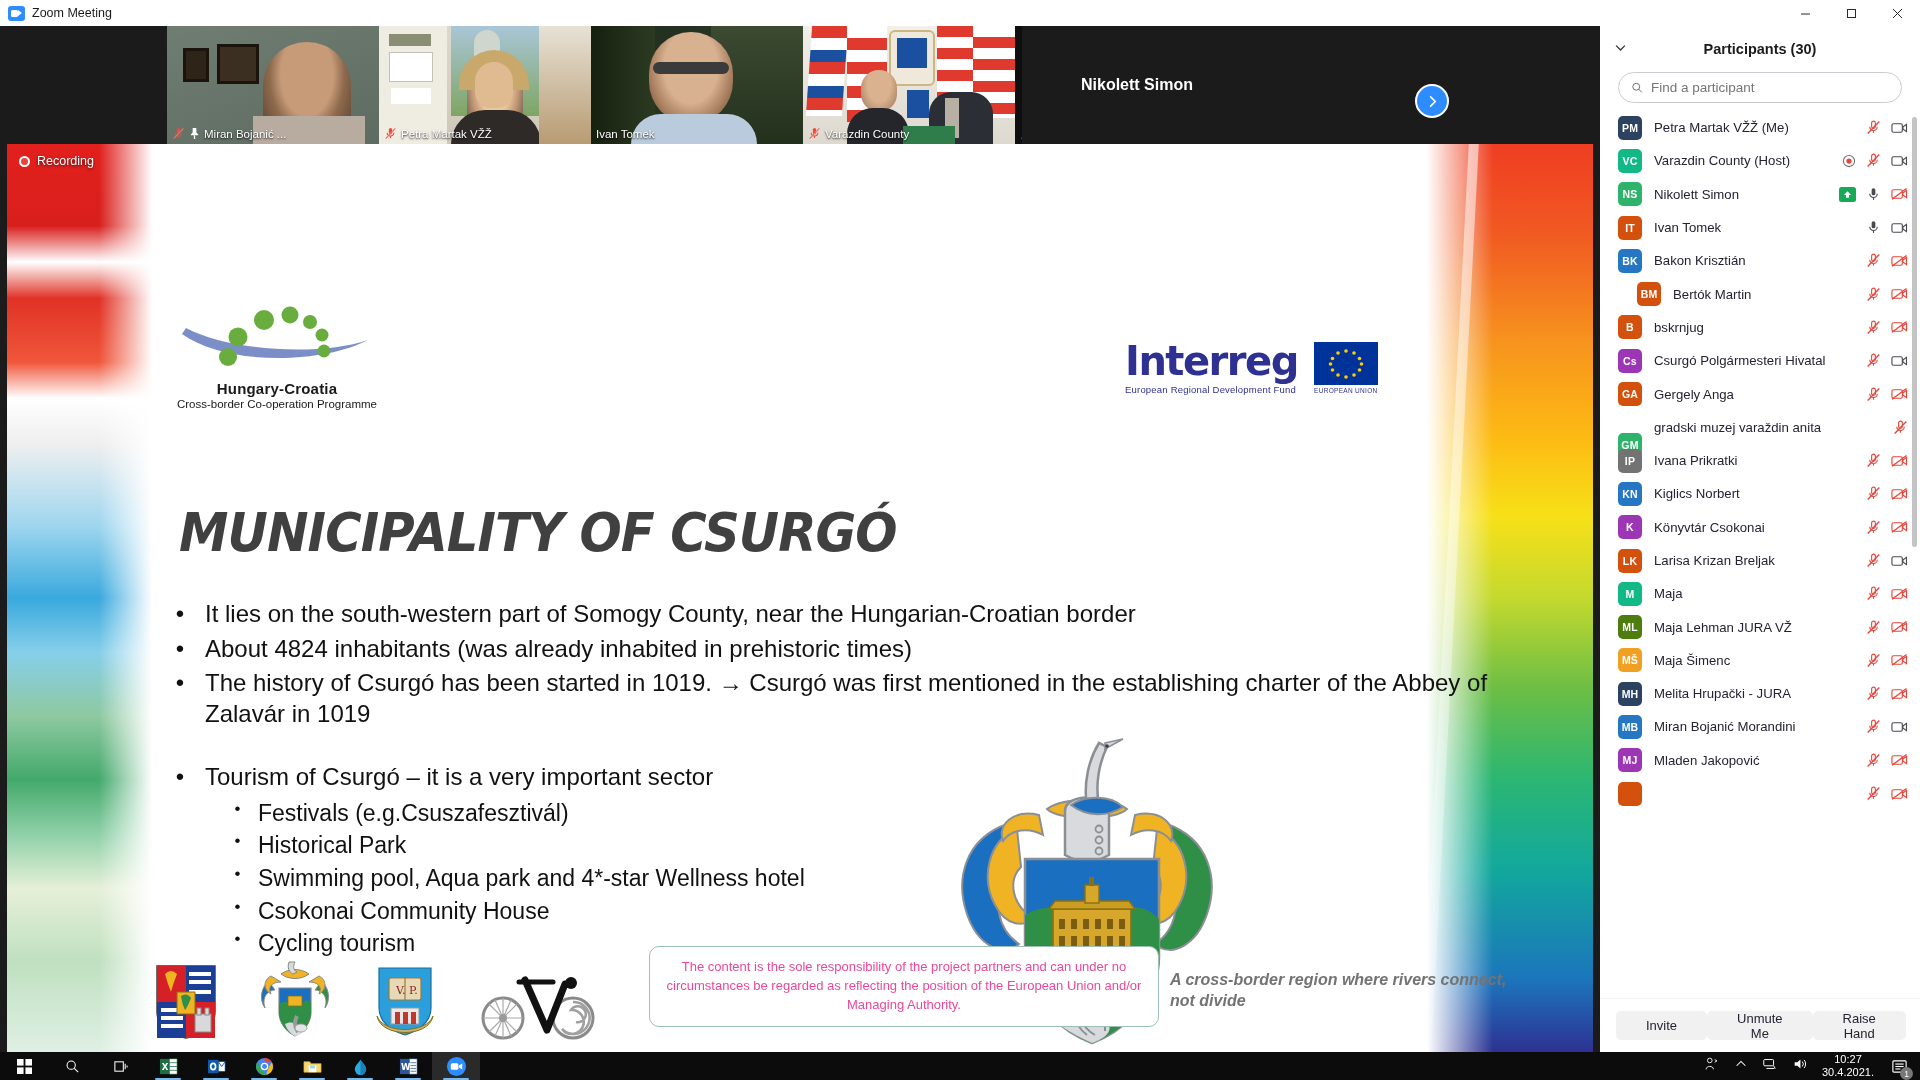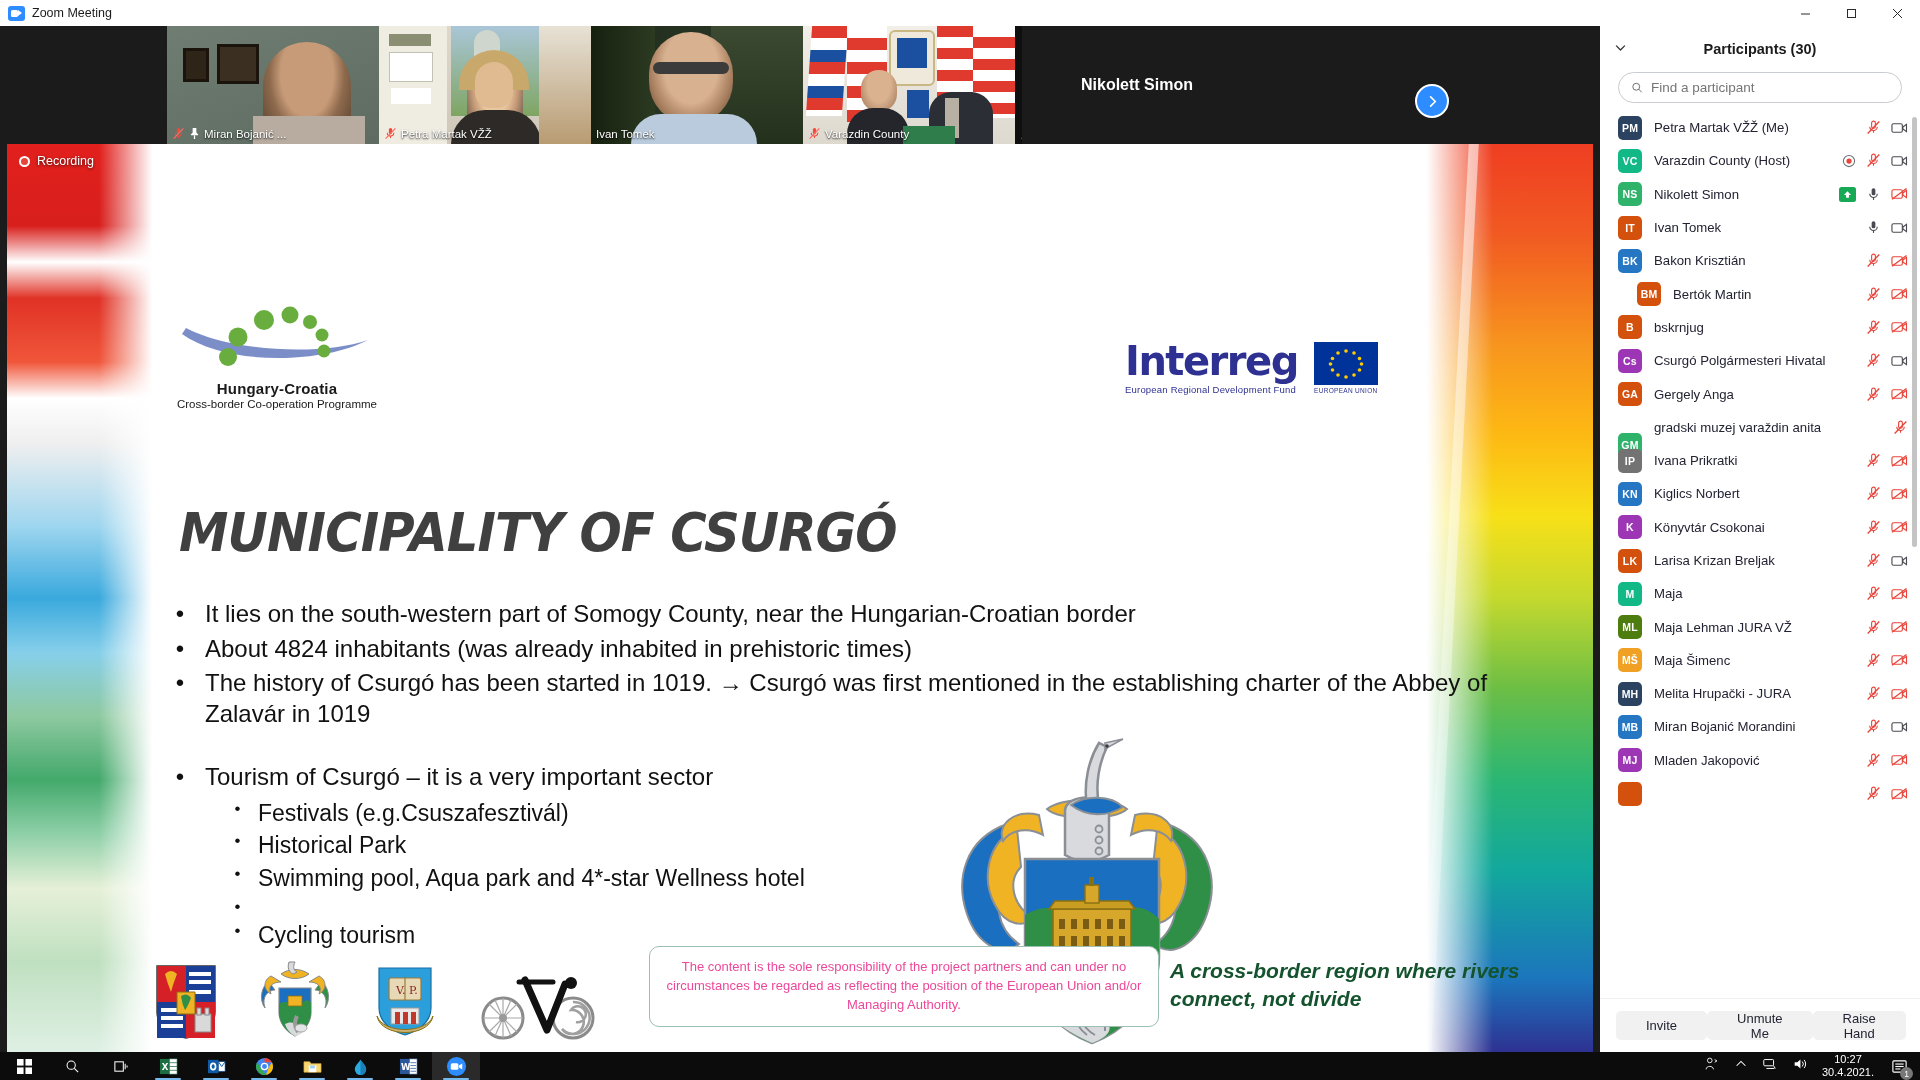--- a/index.html
+++ b/index.html
@@ -145,21 +145,21 @@
   .crest{ position:absolute; left:940px; top:585px; width:280px; height:320px; }
 
   .footer-logos{ position:absolute; left:148px; bottom:12px; display:flex; align-items:flex-end; gap:42px; }
   .disclaimer{
     position:absolute; left:642px; bottom:25px; width:510px;
     border:1px solid #9dbfb4; border-radius:10px; background:#fff;
     padding:11px 16px; text-align:center; font-size:13px; color:#ec4899; line-height:1.45;
   }
   .tagline{
     position:absolute; left:1163px; bottom:40px; width:350px;
-    font-size:21px; font-style:italic; font-weight:bold; color:#14532d; line-height:1.3;
+    font-size:16px; font-style:italic; font-weight:bold; color:#737373; line-height:1.3;
   }
 
   
   .panel{
     position:absolute; right:0; top:26px; width:320px; height:1026px;
     background:#fff; display:flex; flex-direction:column;
   }
   .panel-head{
     height:46px; display:flex; align-items:center; position:relative; flex:none;
   }
@@ -464,20 +464,21 @@
         <div class="b2">
           <span class="dot">•</span>
           <span>Historical Park</span>
         </div>
         <div class="b2">
           <span class="dot">•</span>
           <span>Swimming pool, Aqua park and 4*-star Wellness hotel</span>
         </div>
         <div class="b2">
           <span class="dot">•</span>
+          <span>Csokonai Community House</span>
         </div>
         <div class="b2">
           <span class="dot">•</span>
           <span>Cycling tourism</span>
         </div>
       </div>
 
       <svg class="crest" viewBox="0 0 280 320">
 
         <path d="M60 95 C18 110 8 150 20 185 C30 215 55 230 72 215 C50 200 45 170 60 150 C42 160 38 135 60 120 Z" fill="#1b6fc0" stroke="#8a8f96" stroke-width="2"></path>

